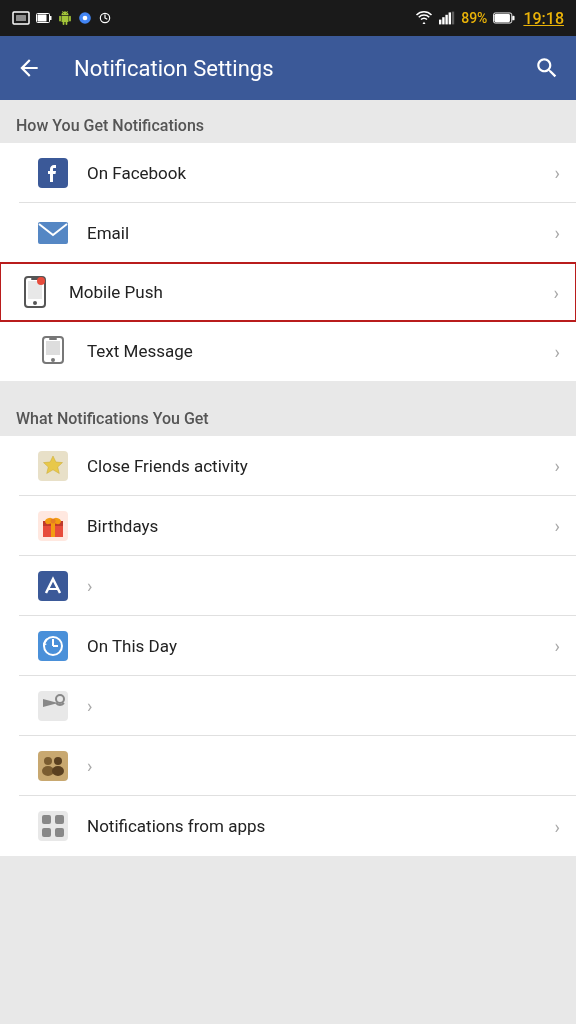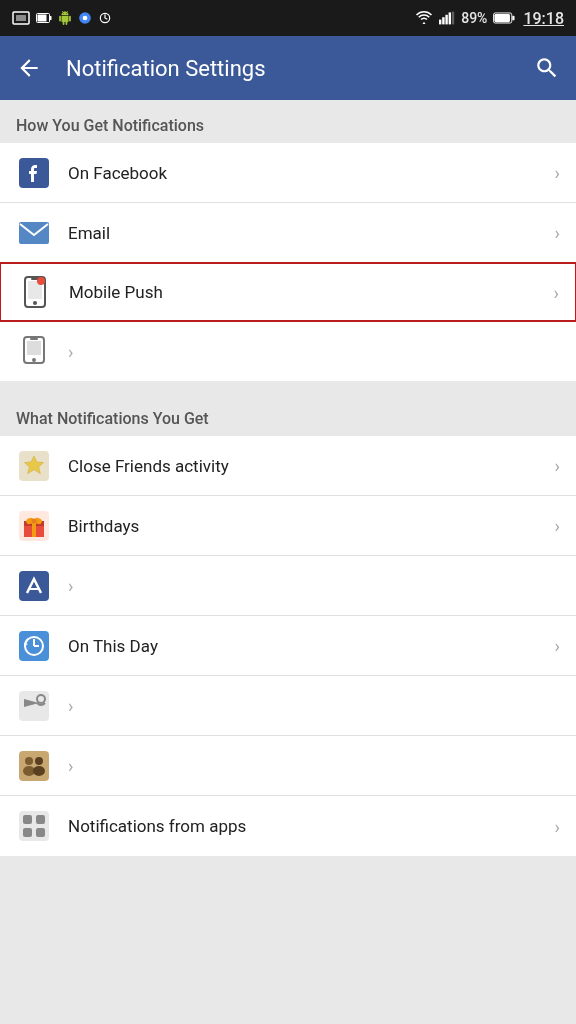--- a/index.html
+++ b/index.html
@@ -14,21 +14,21 @@
     }
 
     
     .status-bar {
       background: #1a1a1a;
       height: 36px;
       display: flex;
       align-items: center;
       justify-content: space-between;
       padding: 0 12px;
-      color: #e5e5e5;
+      color: #eab308;
     }
     .status-bar-left {
       display: flex;
       align-items: center;
       gap: 6px;
     }
     .status-bar-right {
       display: flex;
       align-items: center;
       gap: 6px;
@@ -36,21 +36,21 @@
       font-weight: 500;
     }
 
     
     .app-bar {
       background: #3b5998;
       height: 64px;
       display: flex;
       align-items: center;
       padding: 0 16px;
-      gap: 24px;
+      gap: 32px;
     }
     .app-bar-back {
       color: white;
       font-size: 24px;
       cursor: pointer;
       display: flex;
       align-items: center;
     }
     .app-bar-title {
       flex: 1;
@@ -83,20 +83,21 @@
 
     .list-item {
       display: flex;
       align-items: center;
       padding: 0 16px;
       height: 60px;
       border-bottom: 1px solid #e0e0e0;
       cursor: pointer;
       background: white;
       position: relative;
+      margin-left: 19px;
     }
     .list-item:last-child {
       border-bottom: none;
     }
     .list-item.highlighted {
       border: 2px solid #b91c1c;
       margin: -1px;
       z-index: 2;
     }
 
@@ -241,20 +242,21 @@
 
     <div class="list-item">
       <div class="list-item-icon">
         <svg width="24" height="30" viewBox="0 0 24 30">
           <rect x="2" y="1" width="20" height="26" rx="3" fill="none" stroke="#777" stroke-width="2"></rect>
           <rect x="5" y="5" width="14" height="14" fill="#ddd"></rect>
           <circle cx="12" cy="24" r="2" fill="#777"></circle>
           <rect x="8" y="2" width="8" height="2" rx="1" fill="#777"></rect>
         </svg>
       </div>
+      <span class="list-item-text">Text Message</span>
       <span class="list-item-chevron">›</span>
     </div>
 
   </div>
 
   <div class="section-header">What Notifications You Get</div>
   <div class="list-container">
 
     <div class="list-item">
       <div class="list-item-icon">

